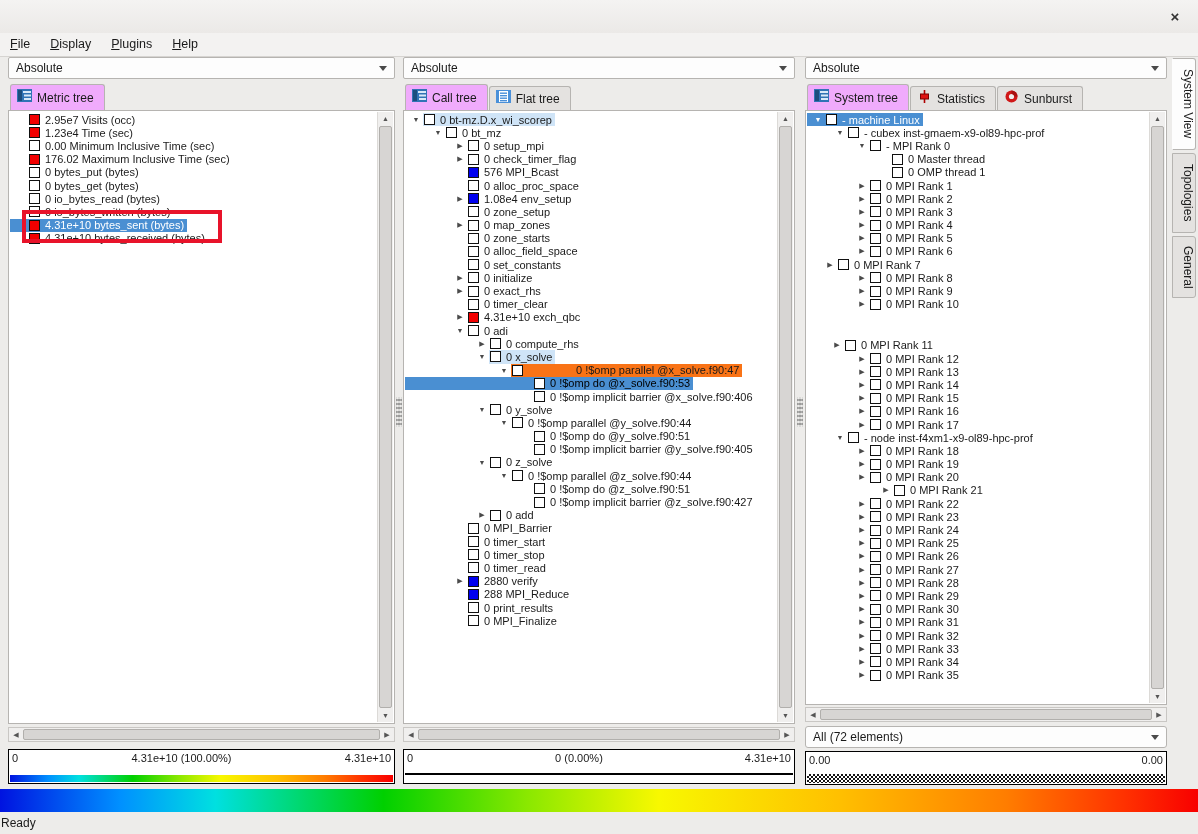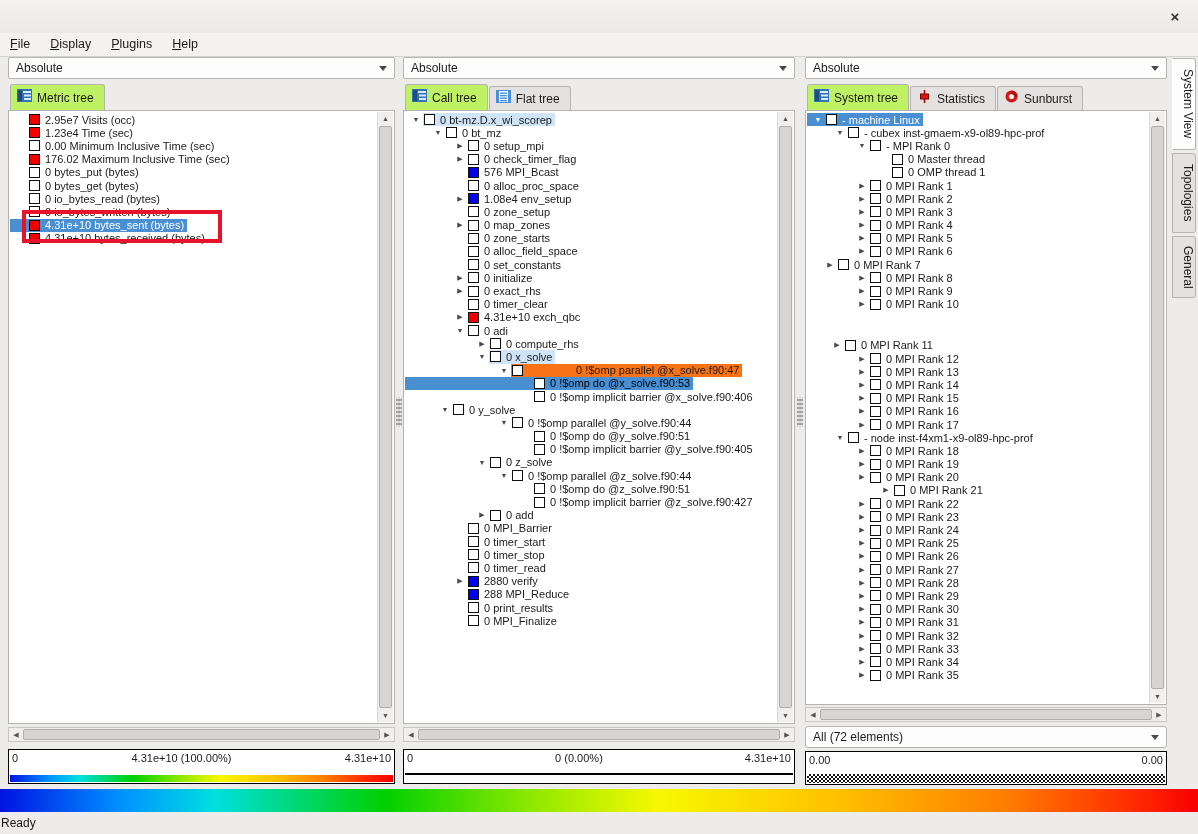--- a/index.html
+++ b/index.html
@@ -19,21 +19,21 @@
   .combo{position:absolute;top:57px;height:22px;background:#fdfdfd;border:1px solid #b6b4b1;
     border-radius:2px;font-size:12px;line-height:20px;padding-left:7px;box-sizing:border-box}
   .combo .arr{position:absolute;right:7px;top:8px;width:0;height:0;
     border-left:4px solid transparent;border-right:4px solid transparent;border-top:5px solid #4a4a4a}
   .combo.small{border-radius:3px}
   
   .tabbar{position:absolute;top:84px;height:26px;white-space:nowrap}
   .tab{position:relative;display:inline-block;vertical-align:bottom;height:24px;
     border:1px solid #b6b4b1;border-bottom:none;background:#e4e2e0;font-size:12px;
     line-height:24px;padding:0 10px 0 6px;margin-right:1px;border-radius:3px 3px 0 0;box-sizing:border-box}
-  .tab.active{background:#bef264;height:26px;line-height:26px;z-index:3}
+  .tab.active{background:#f0abfc;height:26px;line-height:26px;z-index:3}
   .tab .ticon{display:inline-block;vertical-align:middle;margin:-2px 5px 0 0}
   
   .treeview{position:absolute;top:110px;background:#fff;border:1px solid #b6b4b1;
     overflow:hidden;box-sizing:border-box;z-index:1}
   .treebody{position:absolute;left:1px;top:2px;right:17px;bottom:1px;overflow:hidden}
   .trow{display:flex;align-items:center;height:13.2px;white-space:nowrap;
     width:max-content;font-size:11px;box-sizing:border-box}
   .trow .arr{width:14px;text-align:center;font-size:7px;color:#4a4a4a;flex:none}
   .content{display:inline-flex;align-items:center;height:100%;padding:0 3px 0 0}
   .cbox{width:9px;height:9px;border:1px solid #101010;background:#fff;margin:0 5px 0 1px;flex:none}
@@ -356,21 +356,21 @@
           <span>0 !$omp do @x_solve.f90:53</span>
         </span>
       </div>
       <div class="trow" style="padding-left: 114px;">
         <span class="arr"></span>
         <span class="content">
           <span class="cbox" style="background: rgb(255, 255, 255);"></span>
           <span>0 !$omp implicit barrier @x_solve.f90:406</span>
         </span>
       </div>
-      <div class="trow" style="padding-left: 33px;">
+      <div class="trow" style="padding-left: 70px;">
         <span class="arr">▼</span>
         <span class="content">
           <span class="cbox" style="background: rgb(255, 255, 255);"></span>
           <span>0 y_solve</span>
         </span>
       </div>
       <div class="trow" style="padding-left: 92px;">
         <span class="arr">▼</span>
         <span class="content">
           <span class="cbox" style="background: rgb(255, 255, 255);"></span>

